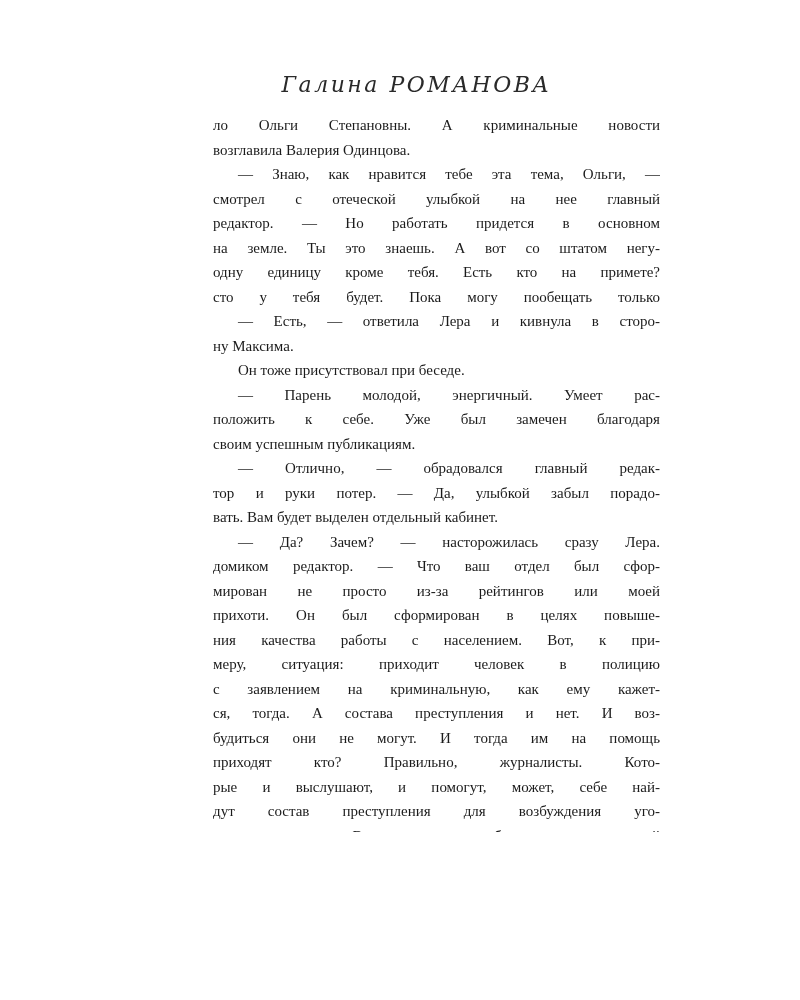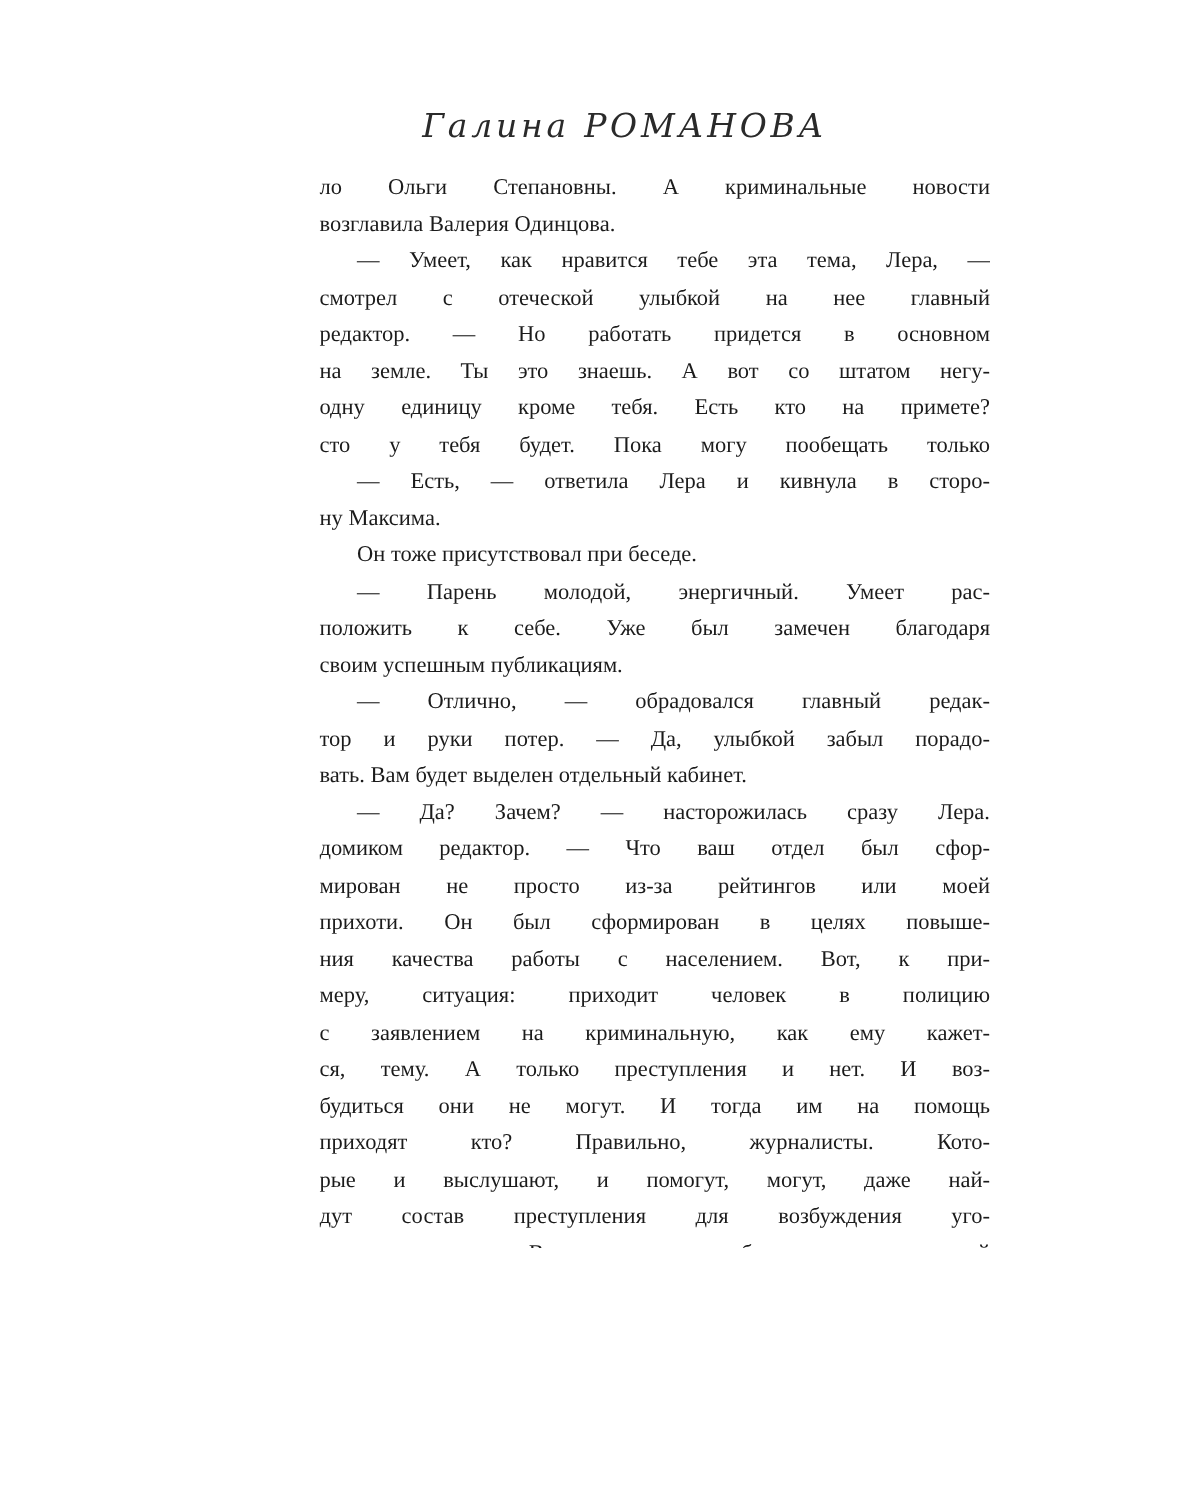--- a/index.html
+++ b/index.html
@@ -65,21 +65,21 @@
 </style>
 </head>
 <body>
 
 <div class="book-page">
   <div class="running-header">Галина РОМАНОВА</div>
 
   <div class="text-block">
       <div class="line">ло Ольги Степановны. А криминальные новости</div>
       <div class="line no-j">возглавила Валерия Одинцова.</div>
-      <div class="line indent">— Умеет, как нравится тебе эта тема, Лера, —</div>
+      <div class="line indent">— Знаю, как нравится тебе эта тема, Ольги, —</div>
       <div class="line">смотрел с отеческой улыбкой на нее главный</div>
       <div class="line">редактор. — Но работать придется в основном</div>
       <div class="line">на земле. Ты это знаешь. А вот со штатом негу-</div>
       <div class="line">одну единицу кроме тебя. Есть кто на примете?</div>
       <div class="line">сто у тебя будет. Пока могу пообещать только</div>
       <div class="line indent">— Есть, — ответила Лера и кивнула в сторо-</div>
       <div class="line no-j">ну Максима.</div>
       <div class="line indent no-j">Он тоже присутствовал при беседе.</div>
       <div class="line indent">— Парень молодой, энергичный. Умеет рас-</div>
       <div class="line">положить к себе. Уже был замечен благодаря</div>
@@ -87,22 +87,22 @@
       <div class="line indent">— Отлично, — обрадовался главный редак-</div>
       <div class="line">тор и руки потер. — Да, улыбкой забыл порадо-</div>
       <div class="line no-j">вать. Вам будет выделен отдельный кабинет.</div>
       <div class="line indent">— Да? Зачем? — насторожилась сразу Лера.</div>
       <div class="line">домиком редактор. — Что ваш отдел был сфор-</div>
       <div class="line">мирован не просто из-за рейтингов или моей</div>
       <div class="line">прихоти. Он был сформирован в целях повыше-</div>
       <div class="line">ния качества работы с населением. Вот, к при-</div>
       <div class="line">меру, ситуация: приходит человек в полицию</div>
       <div class="line">с заявлением на криминальную, как ему кажет-</div>
-      <div class="line">ся, тему. А только преступления и нет. И воз-</div>
+      <div class="line">ся, тогда. А состава преступления и нет. И воз-</div>
       <div class="line">будиться они не могут. И тогда им на помощь</div>
       <div class="line">приходят кто? Правильно, журналисты. Кото-</div>
-      <div class="line">рые и выслушают, и помогут, могут, даже най-</div>
+      <div class="line">рые и выслушают, и помогут, может, себе най-</div>
       <div class="line">дут состав преступления для возбуждения уго-</div>
       <div class="line">ловного дела. Вы должны работать с полицией</div>
     </div>
 
   <div class="page-number">10</div>
 </div>
 
 </body></html>

